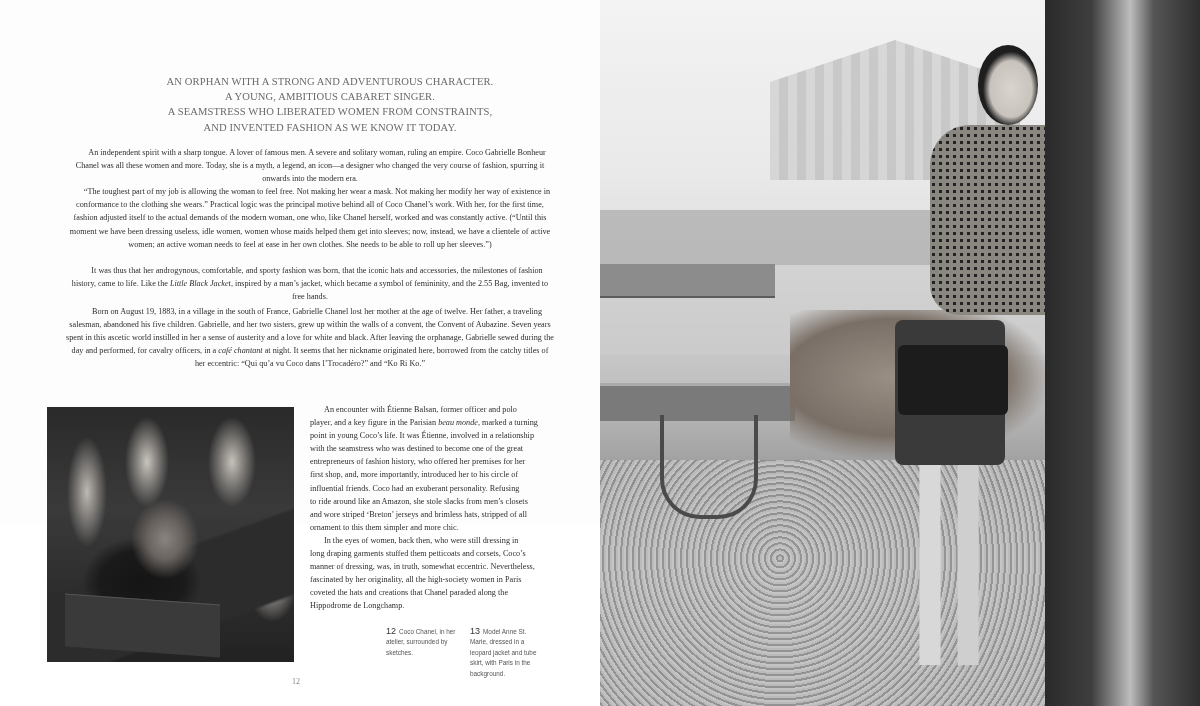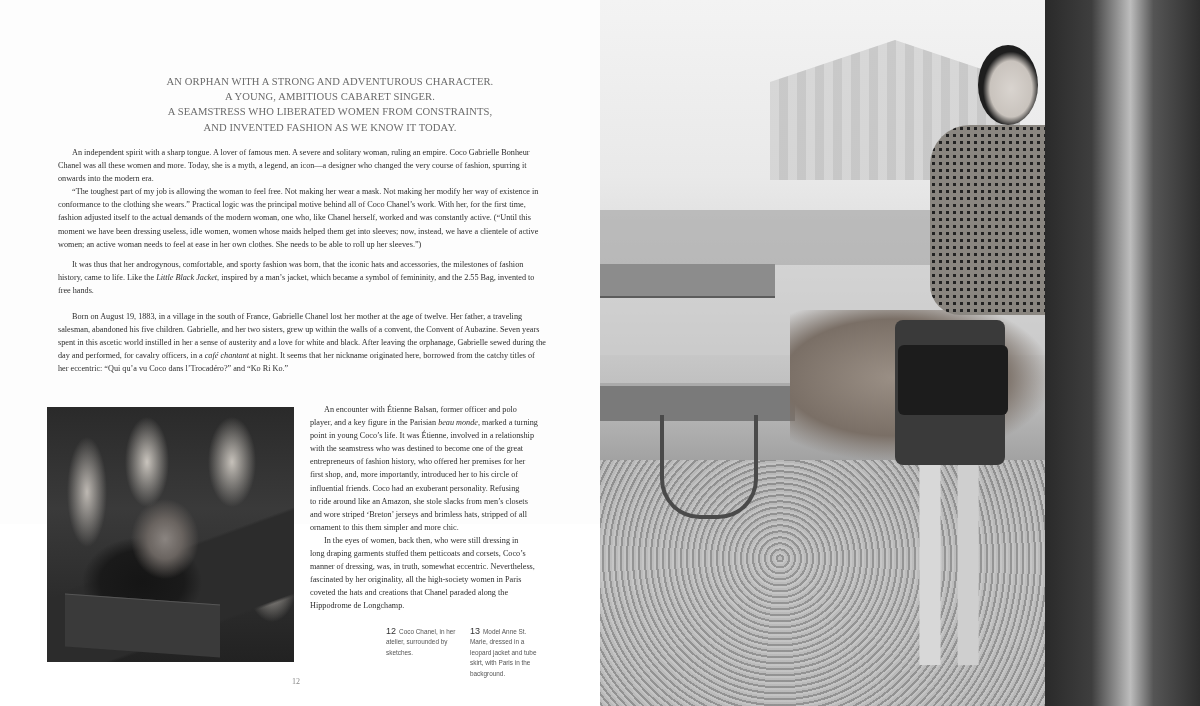--- a/index.html
+++ b/index.html
@@ -2,22 +2,22 @@
 <html><head>
 <meta charset="utf-8">
 <style>
   html, body { margin:0; padding:0; }
   body { width:1200px; height:706px; position:relative; overflow:hidden; background:#ffffff;
          font-family:"Liberation Serif","DejaVu Serif",serif; color:#2a2a2a; }
   .page-left { position:absolute; left:0; top:0; width:600px; height:524px; background:#fdfdfd; }
   .intro { position:absolute; left:130px; top:74px; width:400px; text-align:center;
            font-size:10.6px; line-height:15.2px; color:#6a6a6a; letter-spacing:0.1px; }
   .intro div { white-space:nowrap; }
-  .body-text { position:absolute; left:58px; top:146px; width:520px; font-size:8.2px;
-               line-height:13.1px; color:#2e2e2e; }
+  .body-text { position:absolute; left:50px; top:146px; width:520px; font-size:8.2px;
+               line-height:13.1px; color:#2e2e2e;text-align:center; }
   .body-text .line { display:block; white-space:nowrap; }
   .body-text .line.first { text-indent:14px; }
   .col2 { position:absolute; left:310px; top:403px; width:270px; font-size:8.2px; line-height:13.1px; color:#2e2e2e; }
   .col2 .line { display:block; white-space:nowrap; }
   .col2 .line.first { text-indent:14px; }
   em { font-style:italic; }
   .photo-left { position:absolute; left:47px; top:407px; width:247px; height:255px; overflow:hidden;
      background:
        radial-gradient(ellipse 34px 40px at 118px 132px, #8a8480 0%, #6a6460 50%, rgba(0,0,0,0) 100%),
        radial-gradient(ellipse 60px 45px at 95px 175px, #151515 0%, #1a1a1a 70%, rgba(0,0,0,0) 100%),
@@ -74,26 +74,26 @@
       <span class="line">Chanel was all these women and more. Today, she is a myth, a legend, an icon—a designer who changed the very course of fashion, spurring it</span>
       <span class="line">onwards into the modern era.</span>
     </div>
     <div>
       <span class="line first">“The toughest part of my job is allowing the woman to feel free. Not making her wear a mask. Not making her modify her way of existence in</span>
       <span class="line">conformance to the clothing she wears.” Practical logic was the principal motive behind all of Coco Chanel’s work. With her, for the first time,</span>
       <span class="line">fashion adjusted itself to the actual demands of the modern woman, one who, like Chanel herself, worked and was constantly active. (“Until this</span>
       <span class="line">moment we have been dressing useless, idle women, women whose maids helped them get into sleeves; now, instead, we have a clientele of active</span>
       <span class="line">women; an active woman needs to feel at ease in her own clothes. She needs to be able to roll up her sleeves.”)</span>
     </div>
-    <div style="margin-top:7px">
+    <div style="margin-top:13px">
       <span class="line first">It was thus that her androgynous, comfortable, and sporty fashion was born, that the iconic hats and accessories, the milestones of fashion</span>
       <span class="line"><span>history, came to life. Like the </span><em>Little Black Jacket</em><span>, inspired by a man’s jacket, which became a symbol of femininity, and the 2.55 Bag, invented to</span></span>
       <span class="line">free hands.</span>
     </div>
-    <div style="margin-top:13px">
+    <div style="margin-top:2px">
       <span class="line first">Born on August 19, 1883, in a village in the south of France, Gabrielle Chanel lost her mother at the age of twelve. Her father, a traveling</span>
       <span class="line">salesman, abandoned his five children. Gabrielle, and her two sisters, grew up within the walls of a convent, the Convent of Aubazine. Seven years</span>
       <span class="line">spent in this ascetic world instilled in her a sense of austerity and a love for white and black. After leaving the orphanage, Gabrielle sewed during the</span>
       <span class="line"><span>day and performed, for cavalry officers, in a </span><em>café chantant</em><span> at night. It seems that her nickname originated here, borrowed from the catchy titles of</span></span>
       <span class="line">her eccentric: “Qui qu’a vu Coco dans l’Trocadéro?” and “Ko Ri Ko.”</span>
     </div>
   </div>
 
   <div class="photo-left">
     <div class="portfolio"></div>

